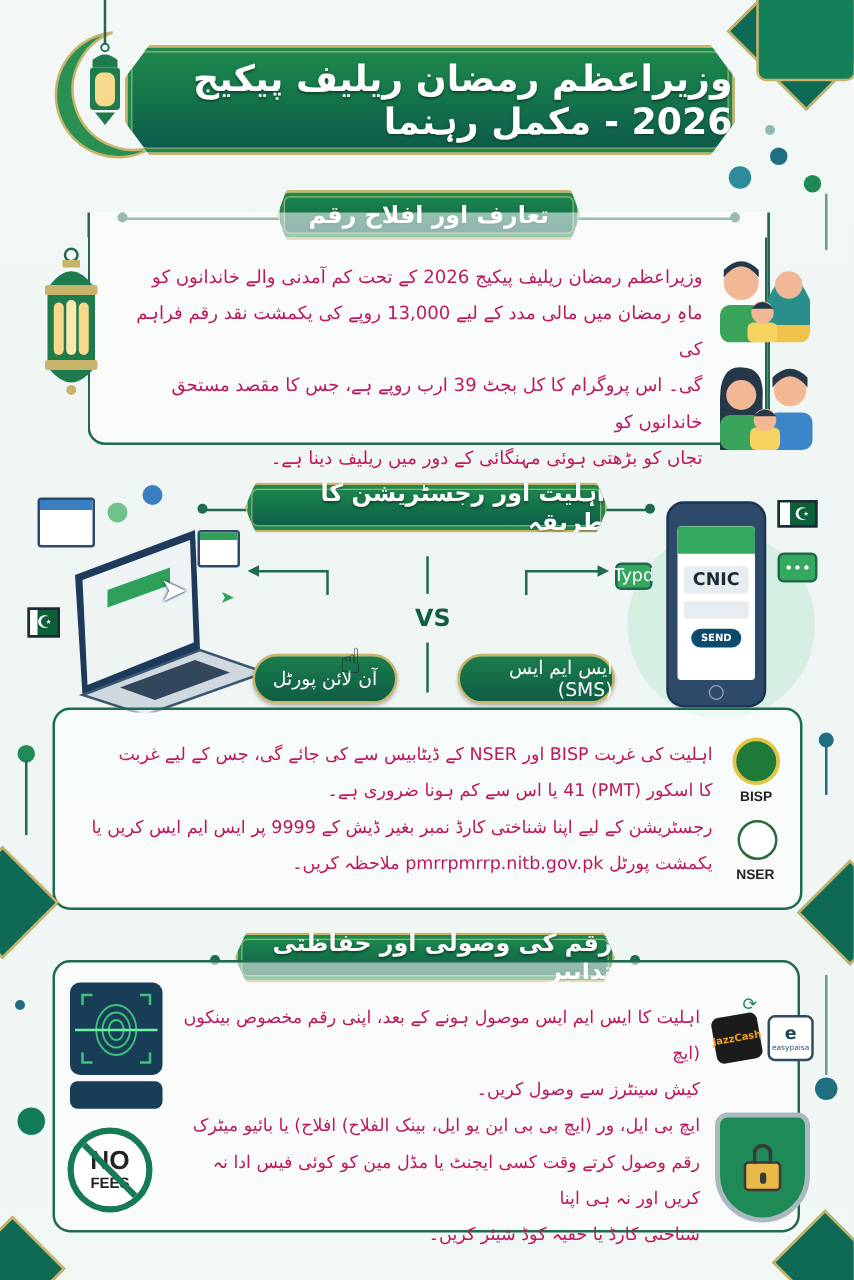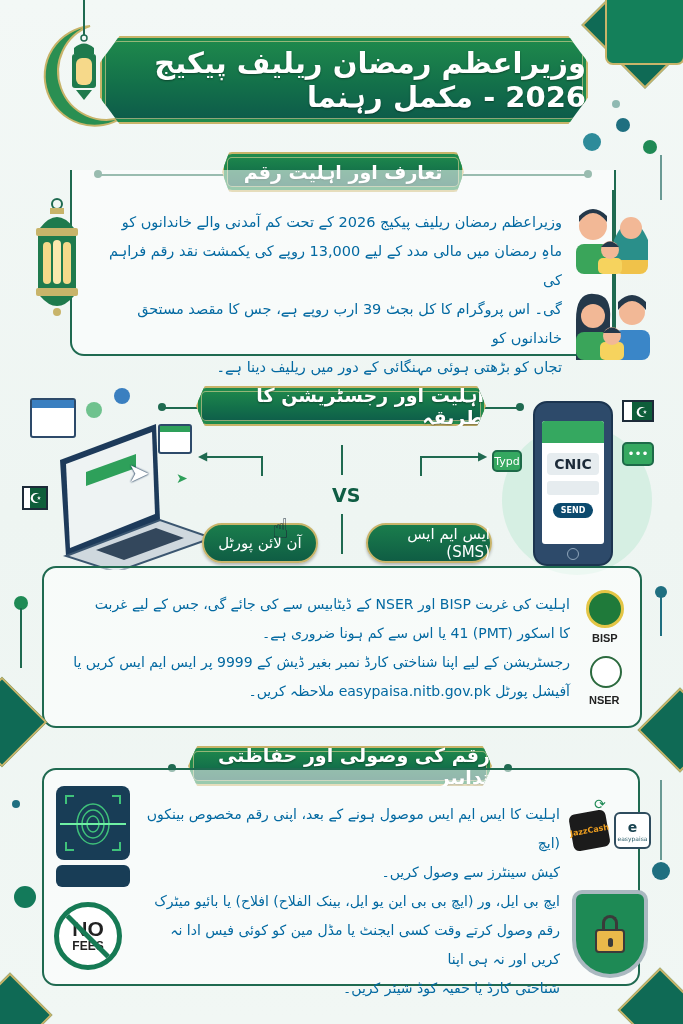--- a/index.html
+++ b/index.html
@@ -35,21 +35,21 @@
   
   .card {
     position: absolute;
     background: rgba(255,255,255,0.55);
     border: 2px solid #1f6a50;
     border-radius: 14px;
   }
   .card-text {
     position: absolute;
     direction: rtl; text-align: right;
-    font-size: 14.5px; line-height: 29px; color: #0369a1;
+    font-size: 14.5px; line-height: 29px; color: #be185d;
   }
   .connector { position: absolute; height: 2px; background: #1f6a50; }
   .dot { position: absolute; width: 8px; height: 8px; border-radius: 50%; background: #1f6a50; }
 
   
   .pill {
     position: absolute;
     background: linear-gradient(180deg, #1a7d4c, #0f5d44);
     border: 2px solid #c8b46a;
     color: #fff; border-radius: 22px;
@@ -68,21 +68,21 @@
   .phone-top { height: 22px; background: #35a860; }
   .cnic-box { margin: 10px 5px 0; height: 22px; background: #e6ecef; border-radius: 4px; font-weight: bold; font-size: 14px; color: #1c2a38; display: flex; align-items: center; justify-content: center; }
   .blank-box { margin: 6px 5px 0; height: 14px; background: #e6ecef; border-radius: 3px; }
   .send-btn { margin: 8px auto 0; width: 40px; height: 15px; background: #0c4a6e; border-radius: 8px; color: #fff; font-size: 8px; font-weight: bold; display: flex; align-items: center; justify-content: center; }
   .phone-home { position: absolute; bottom: 4px; left: 50%; margin-left: -6px; width: 12px; height: 12px; border: 1.5px solid #8fa6bb; border-radius: 50%; }
 
   .flag { position: absolute; background: #0e5e3a; border: 2px solid #1c2a38; }
   .flag::before { content: ""; position: absolute; left: 0; top: 0; bottom: 0; width: 28%; background: #fff; }
   .flag span { position: absolute; right: 4px; top: 0; color: #fff; font-size: 14px; line-height: 20px; }
 
-  .bubble { position: absolute; background: #35a860; border: 2px solid #1d6a48; border-radius: 5px; color: #fff; font-size: 11px; display: flex; align-items: center; justify-content: center; }
+  .bubble { position: absolute; background: #35a860; border: 2px solid #1d6a48; border-radius: 5px; color: #fff; font-size: 14px; display: flex; align-items: center; justify-content: center; }
 
   
   .logo-circle { position: absolute; border-radius: 50%; }
   .logo-label { position: absolute; font-weight: bold; font-size: 11px; color: #222; font-family: "Liberation Sans", sans-serif; }
 
   
   .star { position: absolute; background: #0f6a55; border: 2px solid #c8b46a; transform: rotate(45deg); }
   .star2 { position: absolute; background: #14805a; border: 2px solid #c8b46a; }
 
   .fingerprint { position: absolute; left: 56px; top: 786px; width: 74px; height: 74px; background: #183d56; border-radius: 8px; }
@@ -127,21 +127,21 @@
     <rect x="8" y="24" width="16" height="27" rx="6" fill="#f6d98a"></rect>
     <path d="M8 56 L24 56 L16 66 Z" fill="#1f7a4d"></path>
   </svg>
 </div>
 
 <div class="banner banner-main urdu">وزیراعظم رمضان ریلیف پیکیج 2026 - مکمل رہنما</div>
 
 <div class="connector" style="left:98px; top:174px; width:490px;"></div>
 <div class="dot" style="left:94px; top:170px;"></div>
 <div class="dot" style="left:584px; top:170px;"></div>
-<div class="banner banner-sec urdu" style="left:222px; top:152px; width:242px;">تعارف اور اہلیت رقم</div>
+<div class="banner banner-sec urdu" style="left:222px; top:152px; width:242px;">تعارف اور افلاح رقم</div>
 
 <div class="card" style="left:70px; top:170px; width:546px; height:186px; border-top:none; border-radius:0 0 14px 14px;">
 </div>
 <div class="vline" style="left:70px; top:170px; height:20px;"></div>
 <div class="vline" style="left:614px; top:170px; height:20px;"></div>
 
 <div class="abs" style="left:34px; top:196px; width:46px; height:130px;">
   <svg width="46" height="130" viewBox="0 0 46 130">
     <circle cx="23" cy="8" r="5" fill="none" stroke="#1f6a50" stroke-width="2"></circle>
     <rect x="16" y="12" width="14" height="6" fill="#c8b46a"></rect>
@@ -249,21 +249,21 @@
 <div class="bubble" style="left:622px; top:442px; width:32px; height:24px; font-size:12px;">•••</div>
 <div class="flag" style="left:622px; top:400px; width:32px; height:22px;">
     <span>☪</span>
   </div>
 
 <div class="card" style="left:42px; top:566px; width:600px; height:162px;"></div>
 <div class="card-text" style="left:60px; top:590px; width:510px; font-size:14px;">
   <div>اہلیت کی غربت BISP اور NSER کے ڈیٹابیس سے کی جائے گی، جس کے لیے غربت</div>
   <div>کا اسکور (PMT) 41 یا اس سے کم ہونا ضروری ہے۔</div>
   <div>رجسٹریشن کے لیے اپنا شناختی کارڈ نمبر بغیر ڈیش کے 9999 پر ایس ایم ایس کریں یا</div>
-  <div>آفیشل پورٹل easypaisa.nitb.gov.pk ملاحظہ کریں۔</div>
+  <div>یکمشت پورٹل pmrrpmrrp.nitb.gov.pk ملاحظہ کریں۔</div>
 </div>
 
 <div class="logo-circle" style="left:586px; top:590px; width:38px; height:38px; background:#1f7a3a; border:3px solid #e3c545;"></div>
 <div class="logo-label" style="left:592px; top:632px;">BISP</div>
 
 <div class="logo-circle" style="left:590px; top:656px; width:32px; height:32px; background:#fff; border:2px solid #2b6a3e;"></div>
 <div class="logo-label" style="left:589px; top:694px;">NSER</div>
 
 <div class="dot" style="left:14px; top:596px; width:14px; height:14px; background:#1f8a55;"></div>
 <div class="vline" style="left:20px; top:608px; height:60px;"></div>

